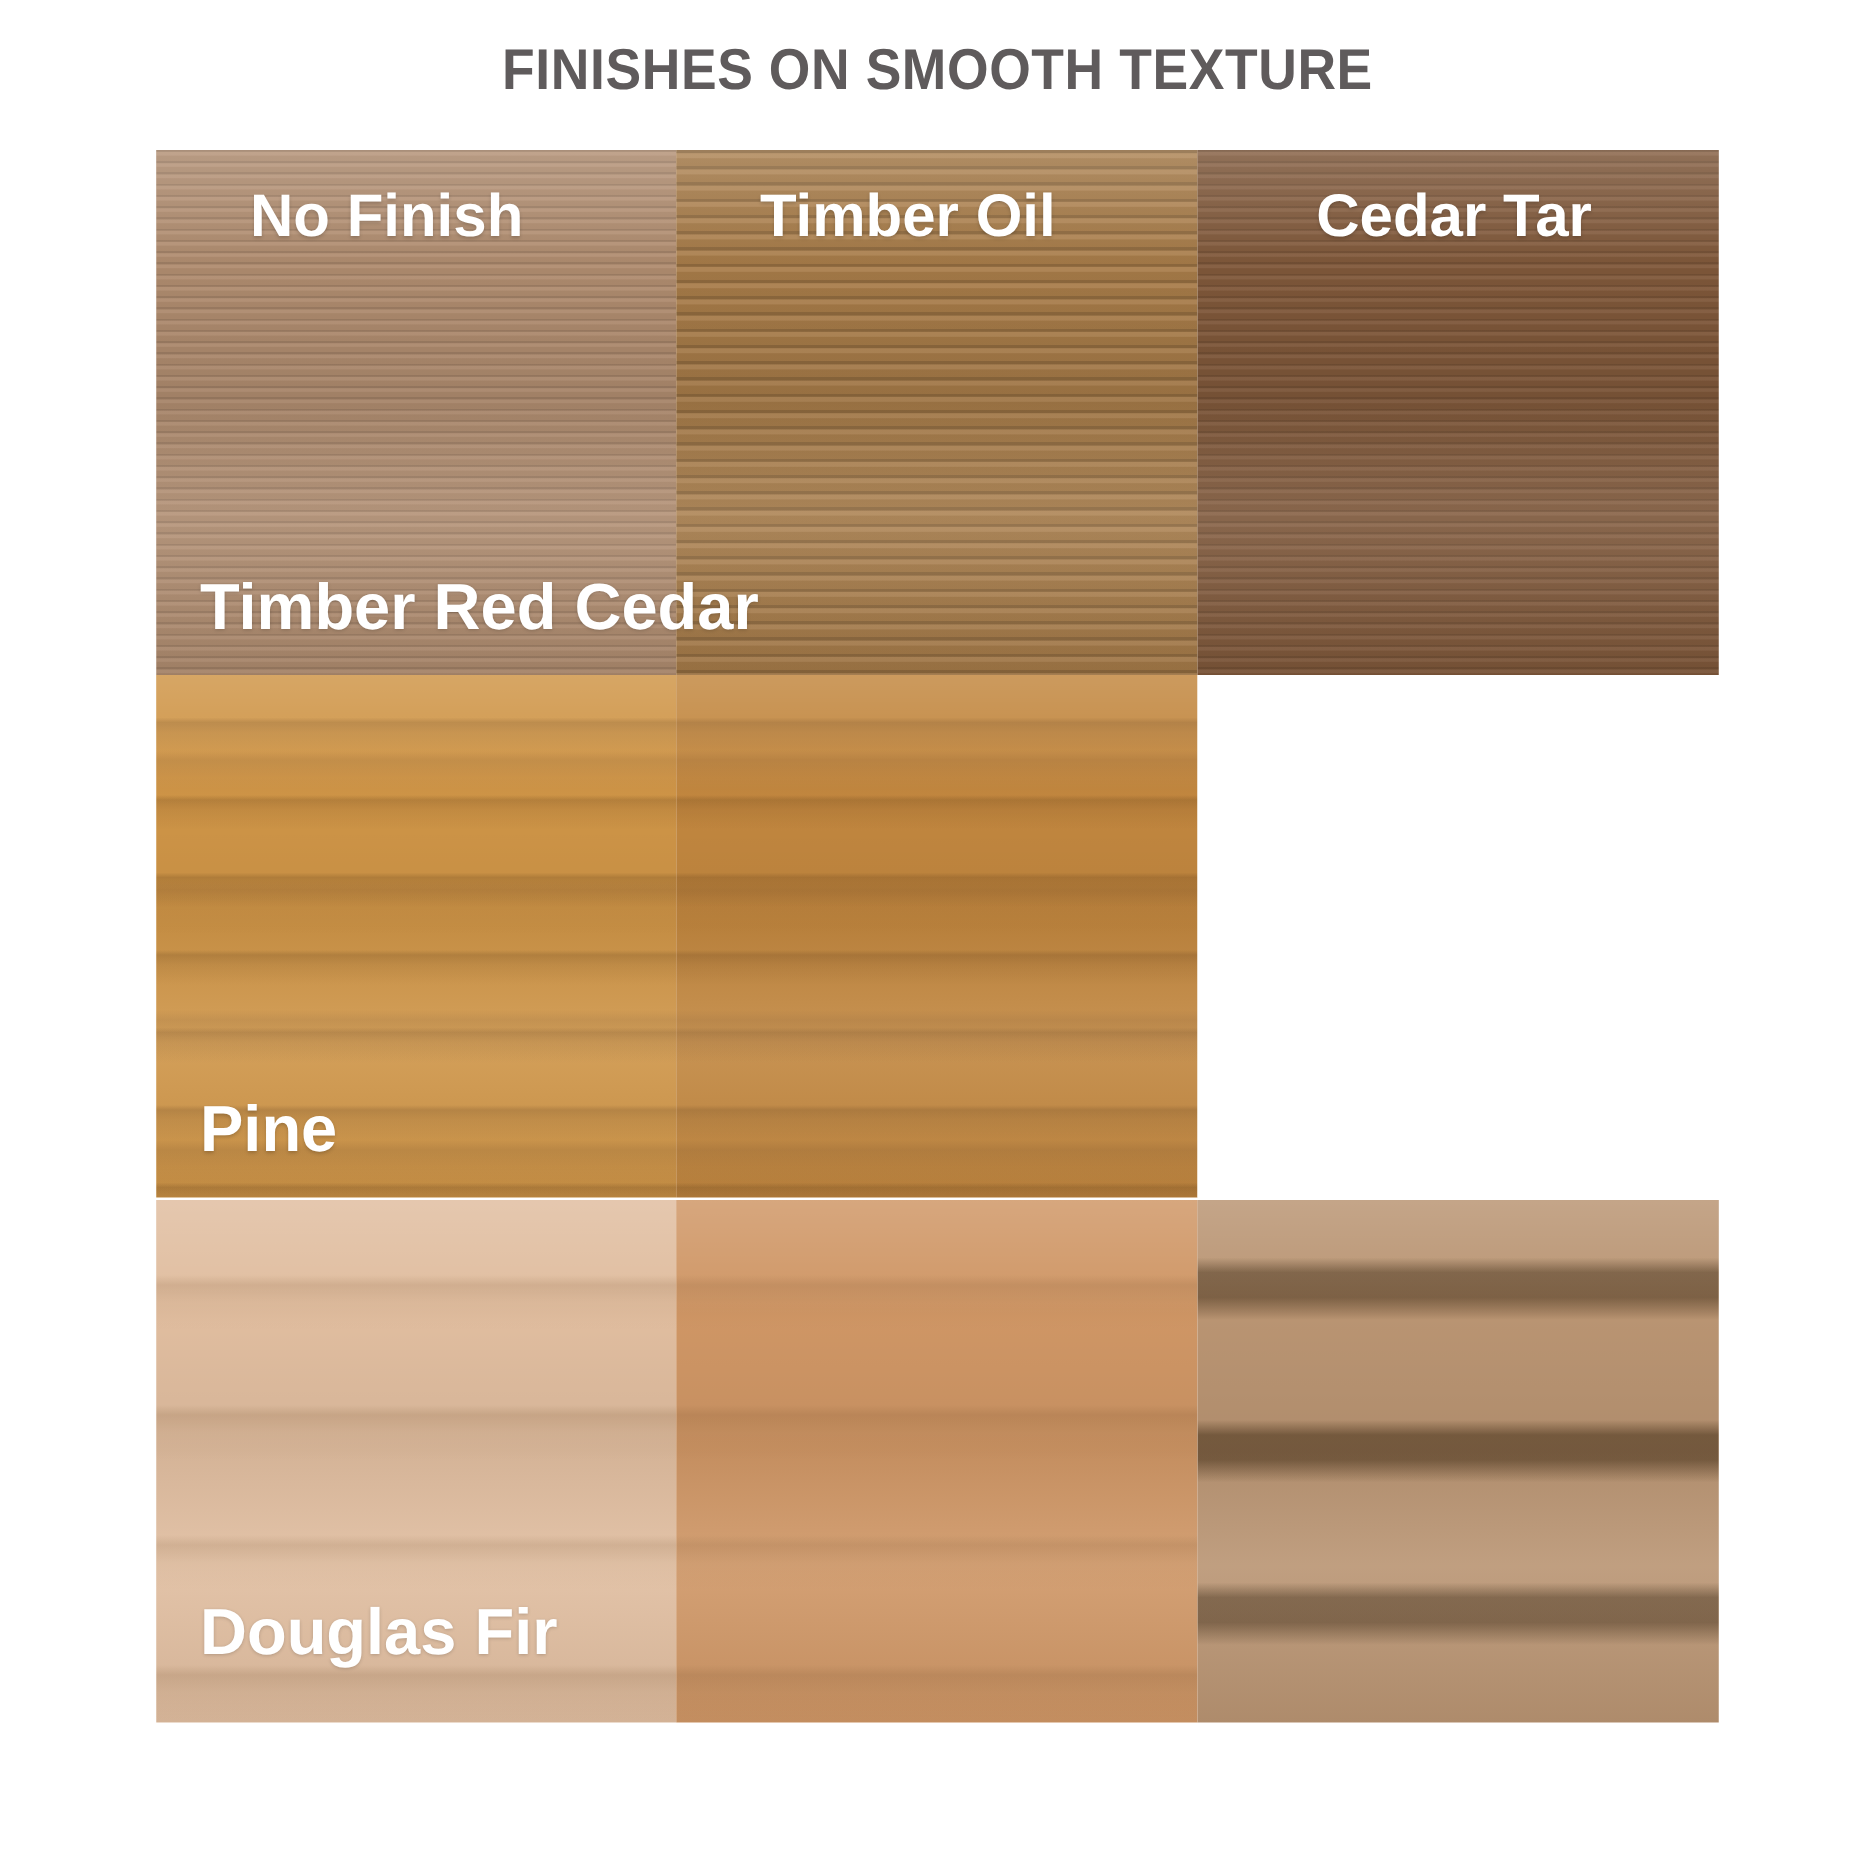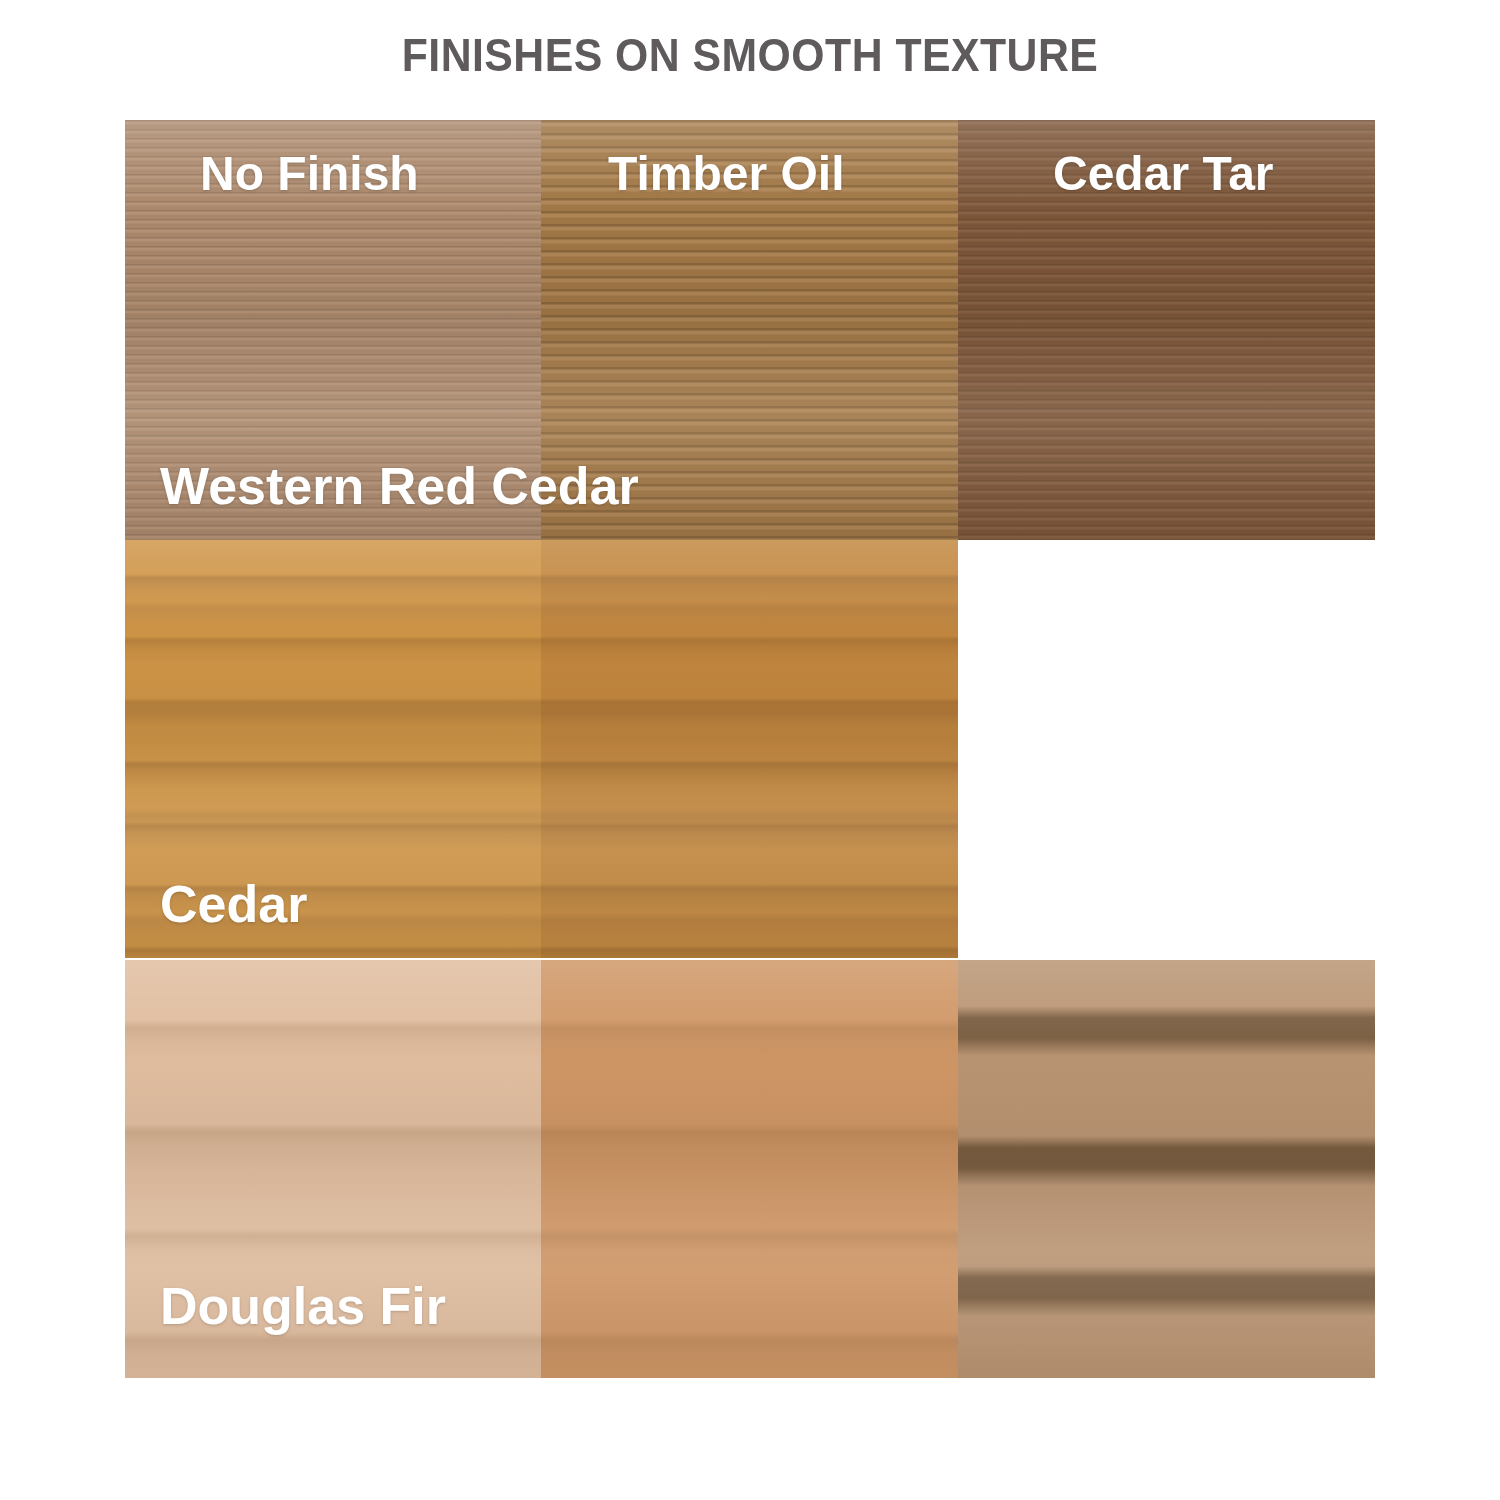--- a/index.html
+++ b/index.html
@@ -183,19 +183,19 @@
     <div class="grain grain-streak"></div>
     <div class="grain grain-soft"></div>
   </div>
 
   <div class="label col-label" style="left:483px; top:30px;">Timber Oil</div>
 
   <div class="label col-label" style="left:75px; top:30px;">No Finish</div>
 
   <div class="label col-label" style="left:928px; top:30px;">Cedar Tar</div>
 
-  <div class="label row-label" style="left:35px; top:340px;">Western Red Cedar</div>
-
-  <div class="label row-label" style="left:35px; top:758px;">Cedar</div>
+  <div class="label row-label" style="left:35px; top:340px;">Timber Red Cedar</div>
+
+  <div class="label row-label" style="left:35px; top:758px;">Pine</div>
 
   <div class="label row-label" style="left:35px; top:1160px;">Douglas Fir</div>
 
 </div>
 
 </body></html>

